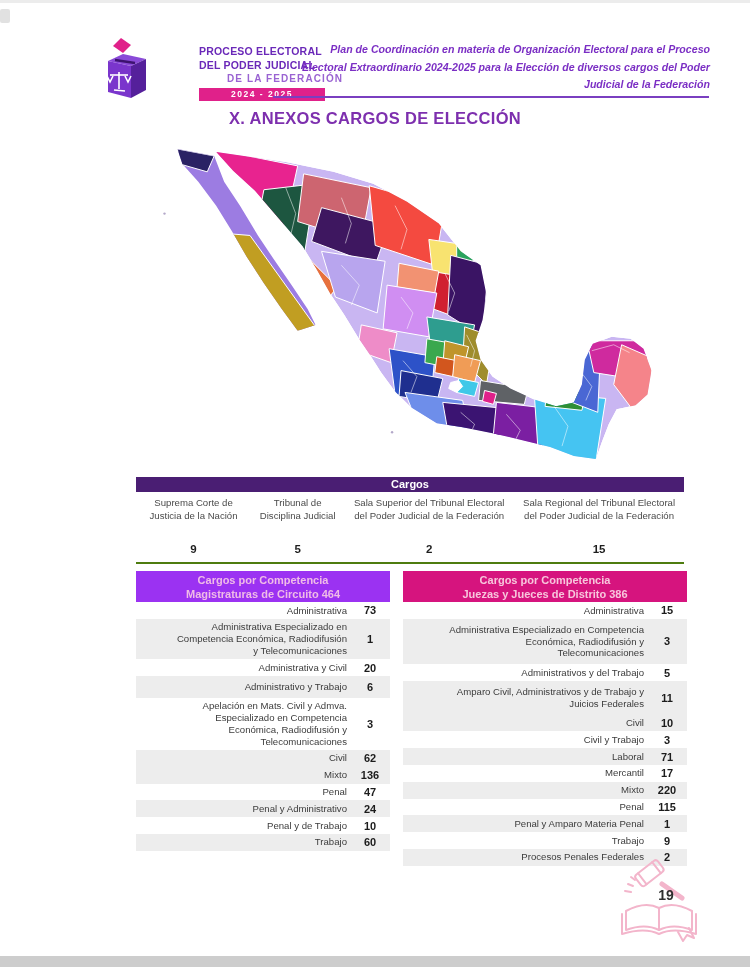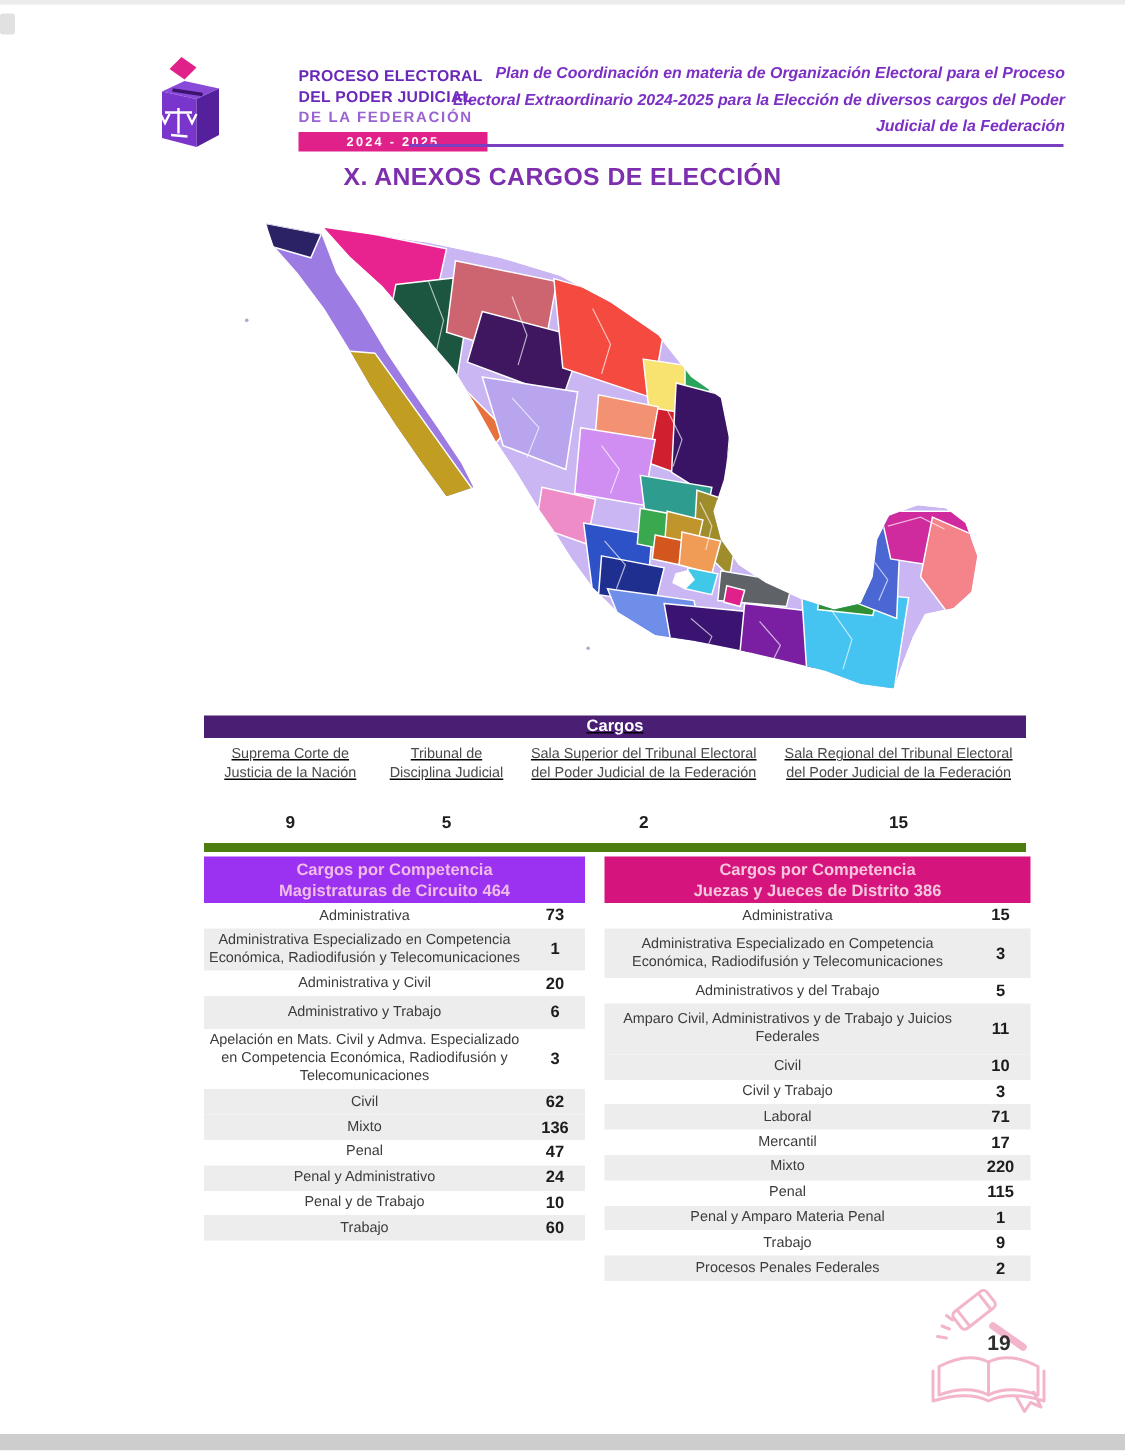--- a/index.html
+++ b/index.html
@@ -10,54 +10,54 @@
 
   
   .top-edge{left:0;top:0;width:100%;height:3px;background:#ececec;}
   .corner-smudge{left:0;top:9px;width:10px;height:14px;background:#c9c9c9;opacity:.55;border-radius:2px;}
   .bottom-edge{left:0;top:956px;width:100%;height:11px;background:#cdcdcd;}
 
   
   .logo-wrap{left:94px;top:37px;display:flex;align-items:center;gap:36px;}
   .logo-text{margin-left:5px;padding-top:8px;}
   .logo-line{font-weight:bold;font-size:10.5px;line-height:13.5px;color:var(--logo-purple,#6a28b8);letter-spacing:.2px;}
-  .logo-line.light{color:#9a63d2;letter-spacing:1.1px;font-size:10px;}
+  .logo-line.light{color:#9a63d2;letter-spacing:1.1px;font-size:10px;margin-left:28px;}
   .logo-banner{margin-top:2px;width:126px;background:var(--logo-pink,#e0218a);color:#fff;
                font-size:8.5px;font-weight:bold;text-align:center;letter-spacing:1.5px;padding:1.5px 0;}
   .plan{left:298px;top:41px;width:412px;text-align:right;font-style:italic;font-weight:bold;
         font-size:10.6px;line-height:17.5px;color:var(--brand-purple,#7b2fc4);}
   .divider{left:273px;top:96px;width:436px;height:2px;background:var(--divider-purple,#7a3fc0);}
 
   .title{left:0;top:109px;width:100%;text-align:center;font-weight:bold;font-size:16.5px;
          letter-spacing:.3px;color:var(--title-purple,#7d2fae);}
 
   
   .map{left:145px;top:146px;}
 
   
-  .cargos{left:136px;top:477px;width:548px;border-bottom:6px solid #4d7c0f;padding-bottom:4px;text-decoration:underline;}
+  .cargos{left:136px;top:477px;width:548px;border-bottom:2px solid #4d7c0f;padding-bottom:4px;}
   .cargos-bar{background:var(--cargos-bar-bg,#4a1e73);color:#fff;text-align:center;
               font-weight:bold;font-size:11px;line-height:15px;height:15px;}
   .cargos-cols{display:flex;padding-top:4px;}
   .ccol{position:relative;height:62px;}
   .ccol.c0{width:21%;}.ccol.c1{width:17%;}.ccol.c2{width:31%;}.ccol.c3{width:31%;}
   .ccol-label{font-size:9.6px;line-height:13px;color:#4a4a4a;text-align:center;padding:0 8px;}
   .ccol-value{position:absolute;bottom:3px;left:0;width:100%;text-align:center;
               font-weight:bold;font-size:11.5px;color:#1e1e1e;}
 
   
   .tbl{position:absolute;top:571px;}
   .tbl-left{left:136px;width:254px;}
   .tbl-right{left:403px;width:284px;}
   .tbl-header{text-align:center;font-weight:bold;font-size:11px;line-height:14px;padding:1.5px 0;}
   .tbl-left .tbl-header{background:var(--left-header-bg,#9b32f2);color:var(--left-header-text,#efb9e6);}
   .tbl-right .tbl-header{background:var(--right-header-bg,#d6147e);color:var(--right-header-text,#f7c6dc);}
   .trow{display:flex;align-items:center;}
   .trow.alt{background:var(--row-alt-bg,#ededed);}
-  .trow .lbl{flex:1;text-align:center;font-size:9.6px;line-height:11.8px;color:#3c3c3c;padding:2.5px 3px;}
+  .trow .lbl{flex:1;text-align:right;font-size:9.6px;line-height:11.8px;color:#3c3c3c;padding:2.5px 3px;margin-left:32px;}
   .trow .num{width:40px;text-align:center;font-weight:bold;font-size:11px;color:#1c1c1c;}
   .trow.pad-m .lbl{padding-top:5px;padding-bottom:5px;}
   .trow.pad-l .lbl{padding-top:9px;padding-bottom:9px;}
 
   
   .wm{left:612px;top:854px;}
   .pageno{left:646px;top:887px;width:40px;text-align:center;font-size:14px;font-weight:600;color:#2e2e2e;}
 </style>
 </head>
 <body>

